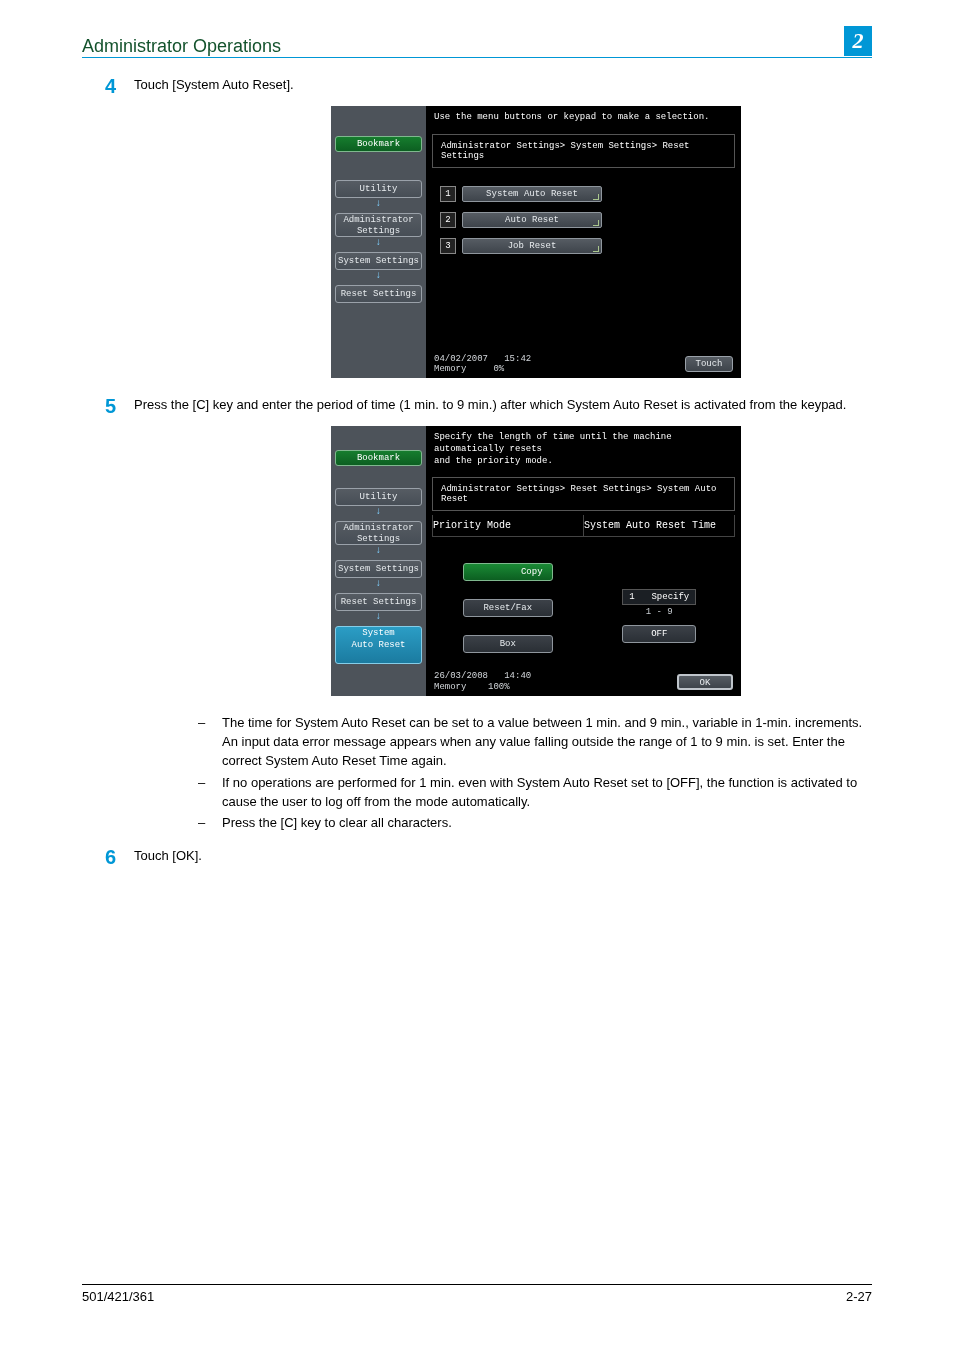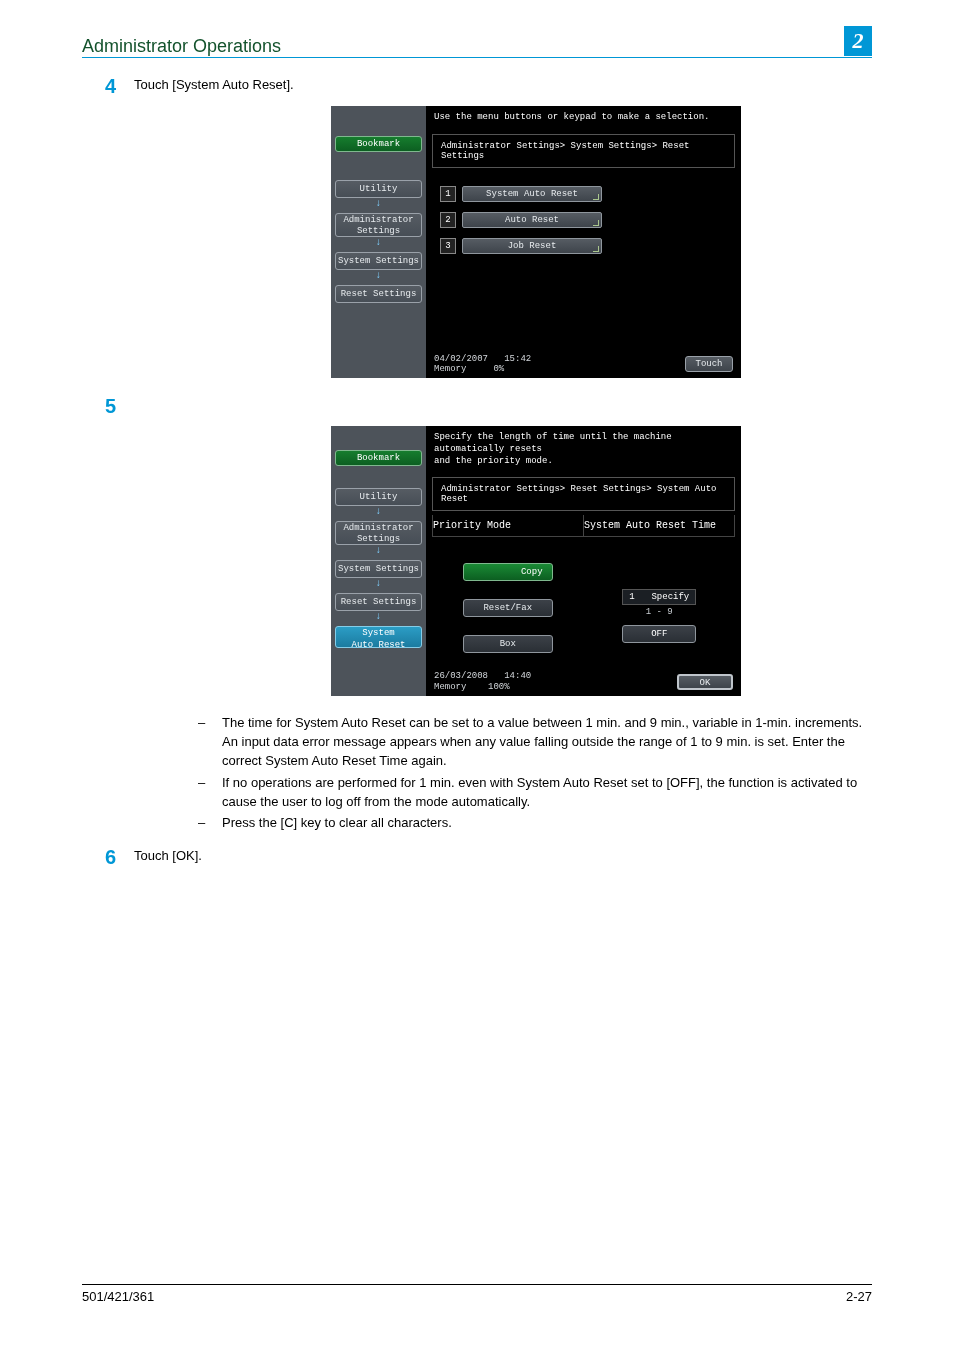--- a/index.html
+++ b/index.html
@@ -116,21 +116,21 @@
   .side-arrow {
     color: #7fd1ff;
     margin: 1px 0 4px 0;
     font-size: 10px;
     line-height: 10px;
   }
   .side-active {
     background: linear-gradient(#2b9dc5,#1b7ba0);
     border: 1px solid #85cde8;
     border-radius: 3px;
-    height: 22px;
+    height: 38px;
     line-height: 12px;
     font-size: 9px;
     color: #fff;
   }
   .dev-crumb {
     border: 1px solid #555;
     margin: 0 6px 4px 6px;
     padding: 6px 8px;
     background: #000;
   }
@@ -338,20 +338,21 @@
             </div>
             <div class="foot-btn">Touch</div>
           </div>
         </div>
       </div>
     </div>
   </div>
 
   <div class="step-row">
     <div class="step-num">5</div>
+    <div class="step-text">Press the [C] key and enter the period of time (1 min. to 9 min.) after which System Auto Reset is activated from the keypad.</div>
   </div>
 
   <div class="device-wrap">
     <div class="device">
       <div class="dev-row">
         <div class="dev-side">
           <div class="bookmark-btn" style="margin-top:20px;">Bookmark</div>
           <div style="height:22px;"></div>
           <div class="side-btn">Utility</div>
           <div class="side-arrow">↓</div>

